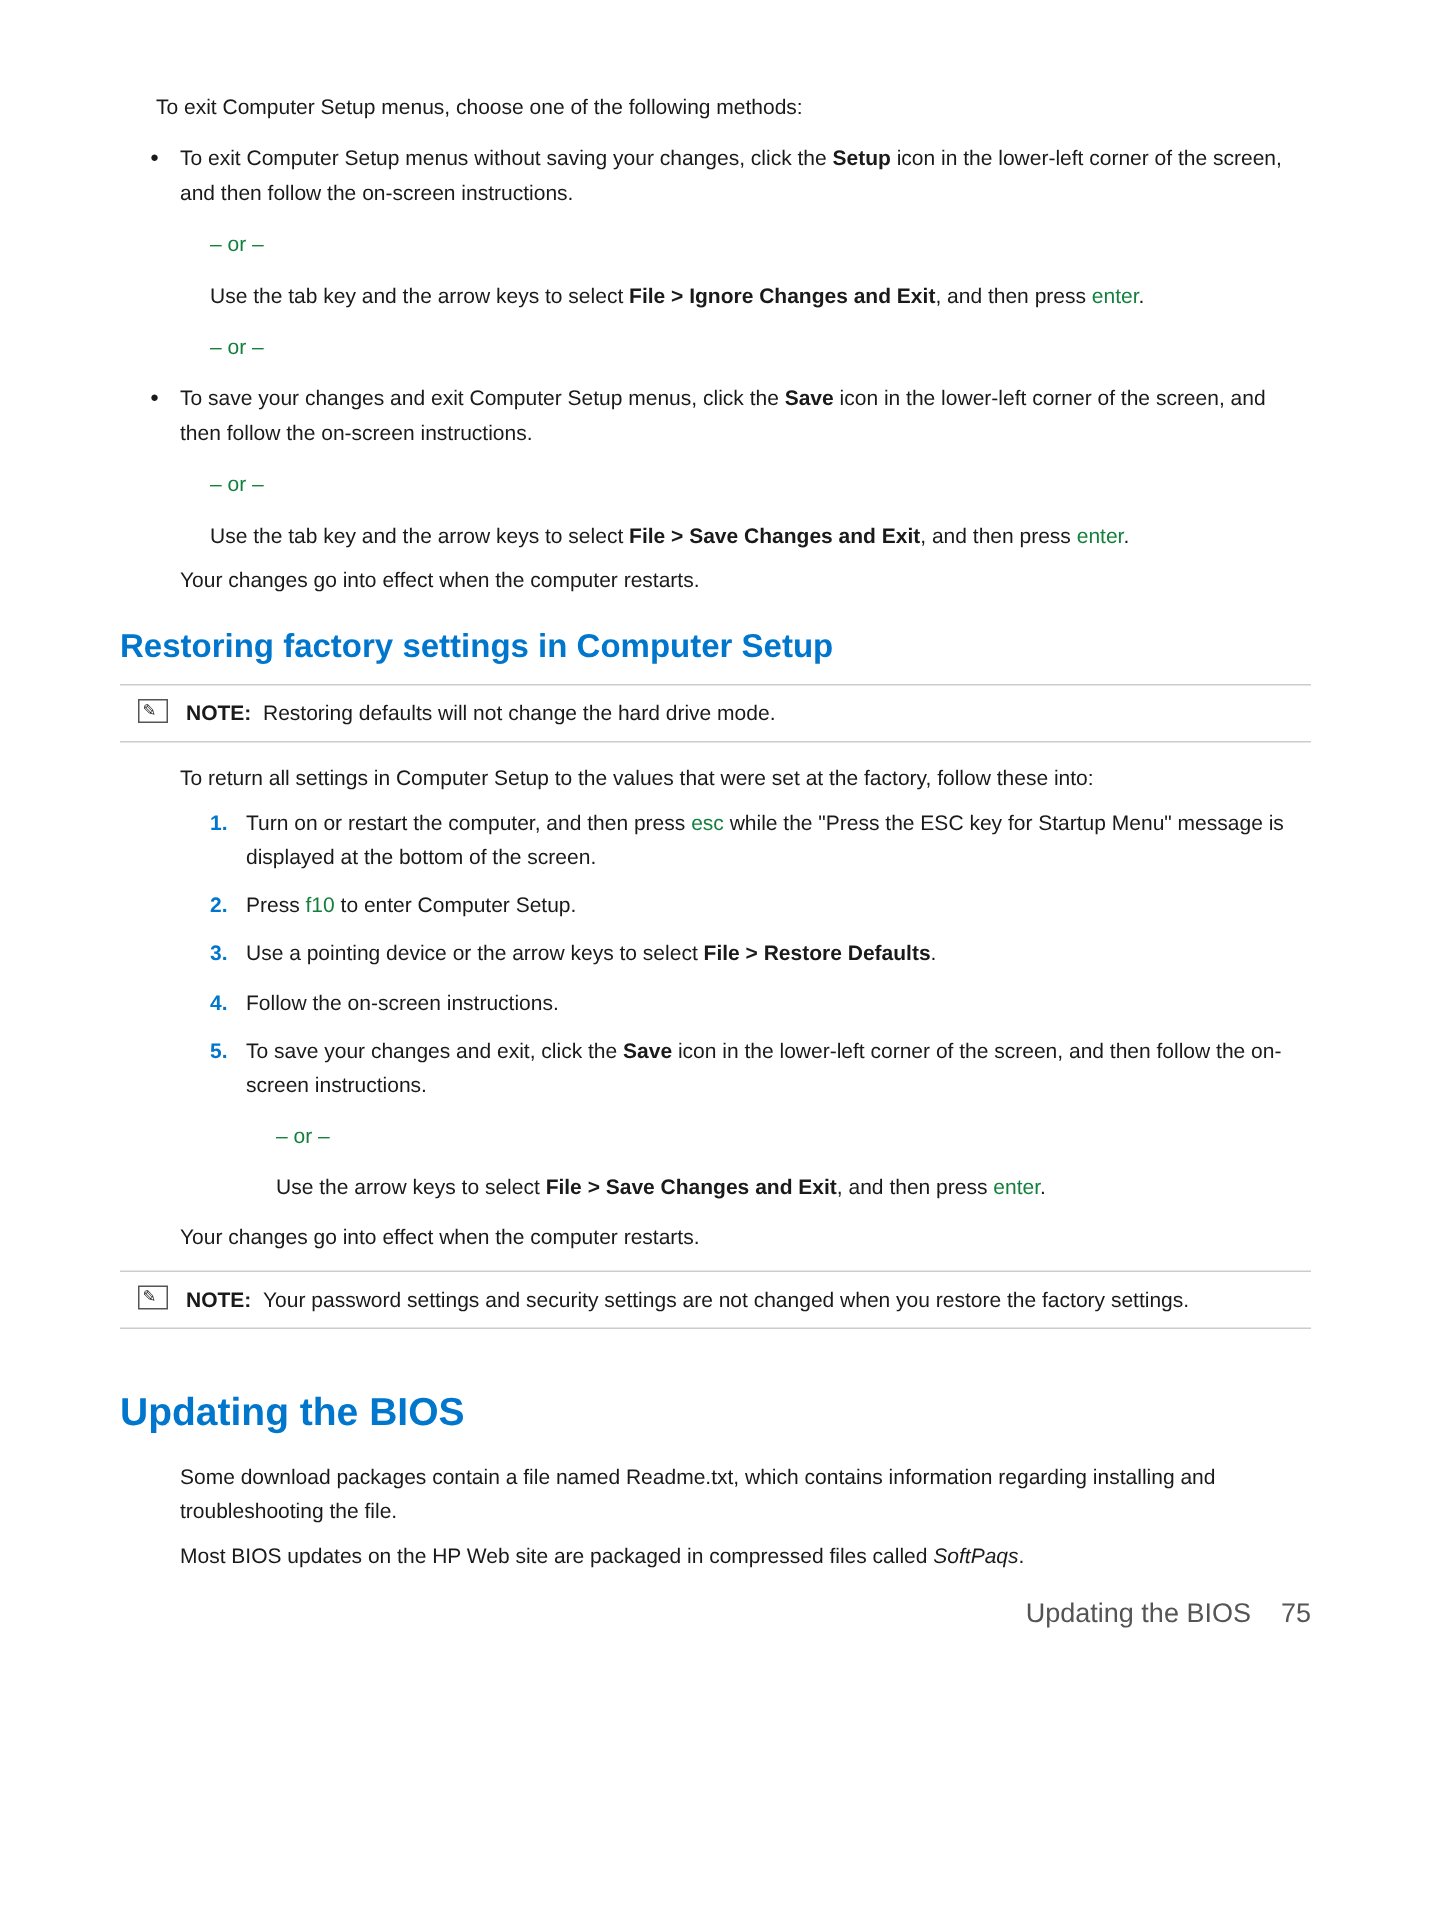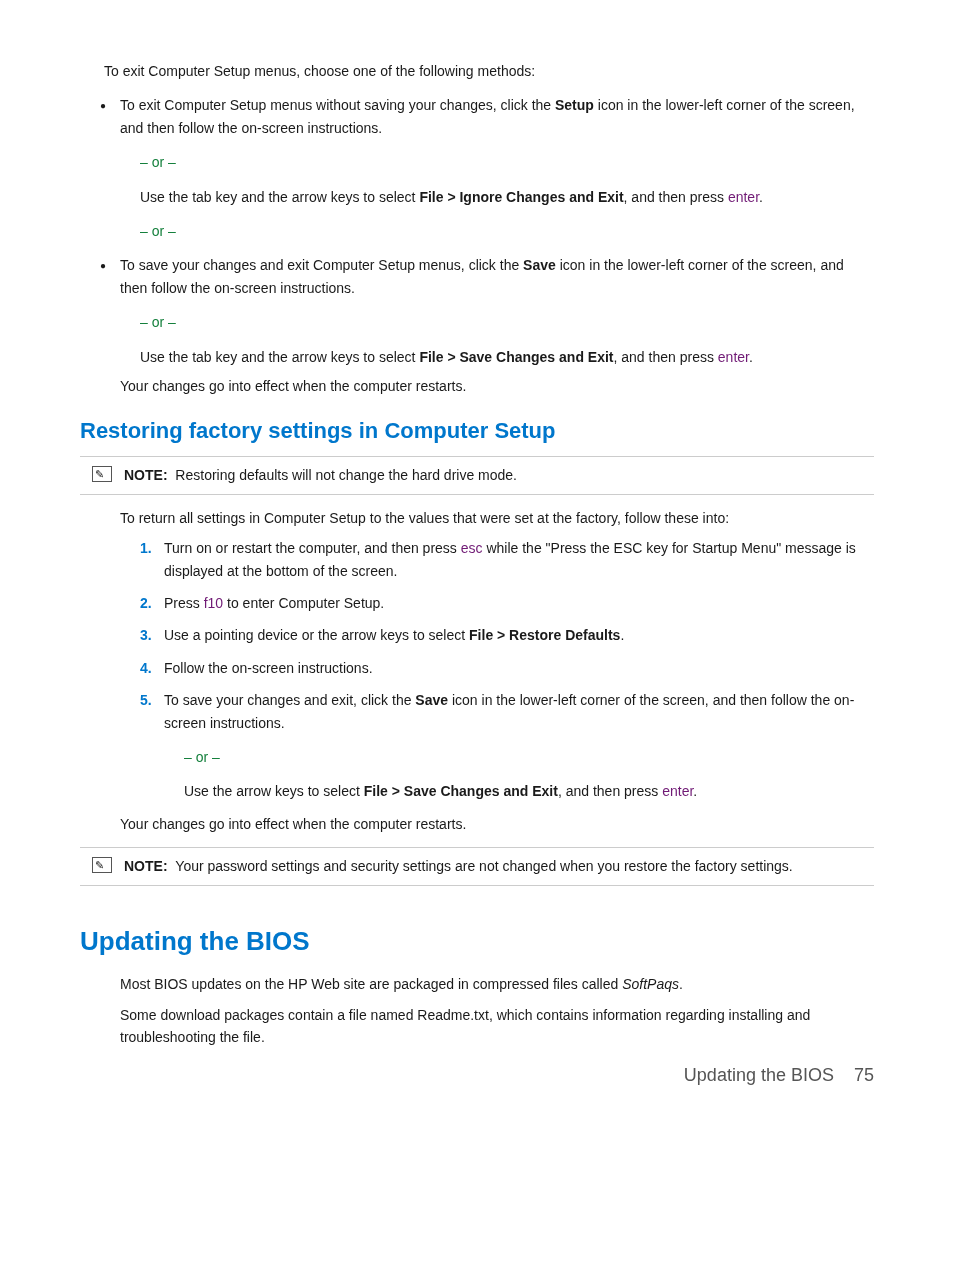--- a/index.html
+++ b/index.html
@@ -48,21 +48,21 @@
     }
     .or-divider {
       margin: 12px 0;
       color: #15803d;
     }
     .para {
       line-height: 1.6;
       margin-bottom: 8px;
     }
     a, .link {
-      color: #701a75;
+      color: #15803d;
       text-decoration: none;
     }
     .section-heading {
       color: #0077cc;
       font-size: 22px;
       font-weight: bold;
       margin-top: 24px;
       margin-bottom: 12px;
     }
     .note-box {
@@ -226,25 +226,25 @@
     <div class="note-box" style="margin-top:12px;">
       <span class="note-icon"></span>
       <span><b>NOTE:</b>&nbsp;&nbsp;<span>Your password settings and security settings are not changed when you restore the factory settings.</span></span>
     </div>
   </div>
 
   <div>
     <h1 class="main-heading">Updating the BIOS</h1>
 
     <div class="indent-block">
+      <div class="para">Some download packages contain a file named Readme.txt, which contains information regarding installing and troubleshooting the file.</div>
       <div class="para">
         <span>Most BIOS updates on the HP Web site are packaged in compressed files called</span>
         <i>SoftPaqs</i><span>.</span>
       </div>
-      <div class="para">Some download packages contain a file named Readme.txt, which contains information regarding installing and troubleshooting the file.</div>
     </div>
   </div>
 
   <div class="page-footer">
     <span>Updating the BIOS</span>&nbsp;&nbsp;&nbsp;&nbsp;<span>75</span>
   </div>
 
 </div>
 
 </body></html>

